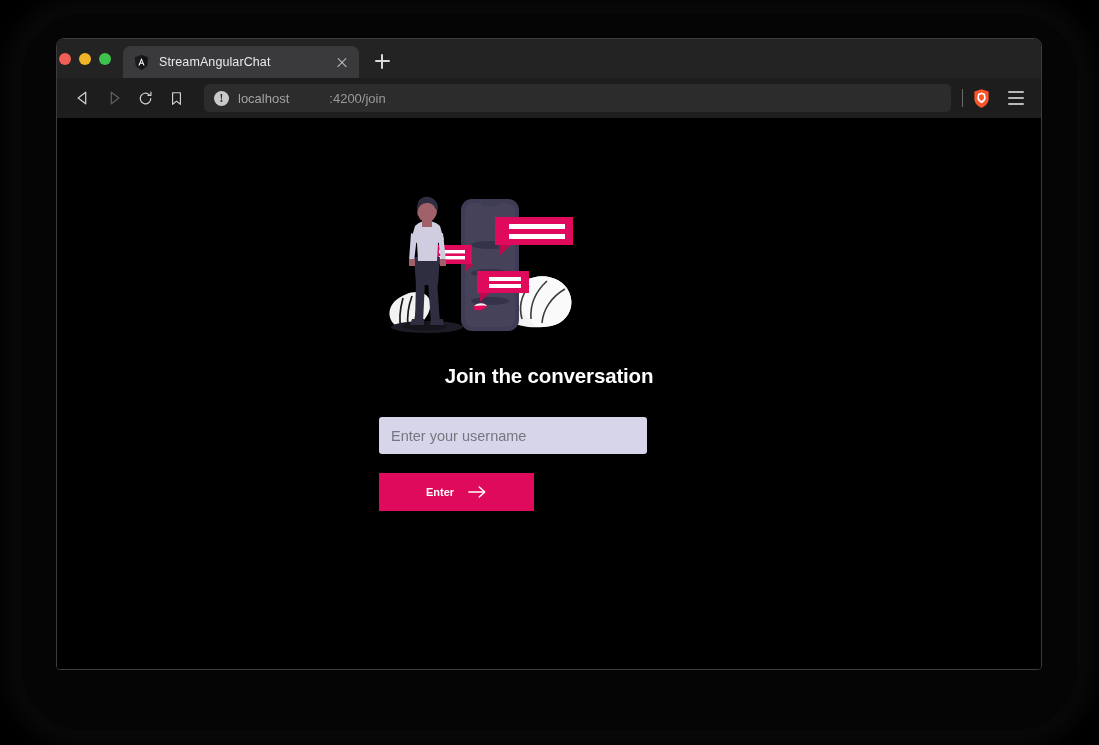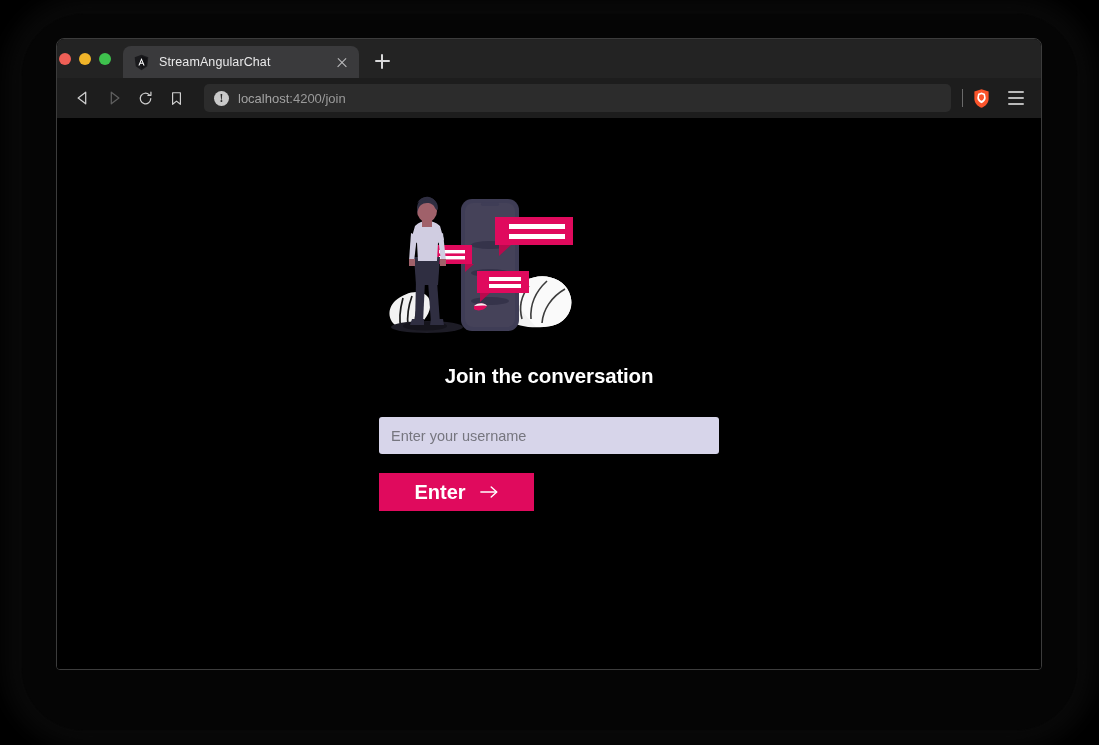--- a/index.html
+++ b/index.html
@@ -174,21 +174,21 @@
   }
 
   .url-text {
     font-size: 13px;
     white-space: nowrap;
     overflow: hidden;
     text-overflow: ellipsis;
     min-width: 0;
   }
   .url-host { color: #a3a3a3; }
-  .url-path { color: #9a9a9a; }
+  .url-path { color: #9a9a9a; padding-left: 40px; }
 
   .toolbar-right {
     display: flex;
     align-items: center;
     gap: 2px;
     flex: 0 0 auto;
     margin-left: 6px;
   }
 
   .vsep {
@@ -235,21 +235,21 @@
   .join-title {
     color: #ffffff;
     font-size: 20.5px;
     font-weight: bold;
     letter-spacing: -.15px;
     margin-top: 21px;
     text-align: center;
   }
 
   .username-input {
-    width: 340px;
+    width: 268px;
     height: 37px;
     margin-top: 29px;
     background: #d7d5ea;
     border: none;
     border-radius: 3px;
     padding: 0 12px;
     font-family: "Liberation Sans", sans-serif;
     font-size: 14.5px;
     color: #2e2e35;
     outline: none;
@@ -259,21 +259,21 @@
 
   .enter-button {
     width: 155px;
     height: 38px;
     margin-top: 19px;
     background: #e00a5d;
     border: none;
     border-radius: 0;
     color: #ffffff;
     font-family: "Liberation Sans", sans-serif;
-    font-size: 20px;
+    font-size: 11px;
     font-weight: bold;
     display: flex;
     align-items: center;
     justify-content: center;
     gap: 14px;
     cursor: pointer;
   }
   .arrow-glyph { width: 19px; height: 14px; display: block; }
 </style>
 </head>

